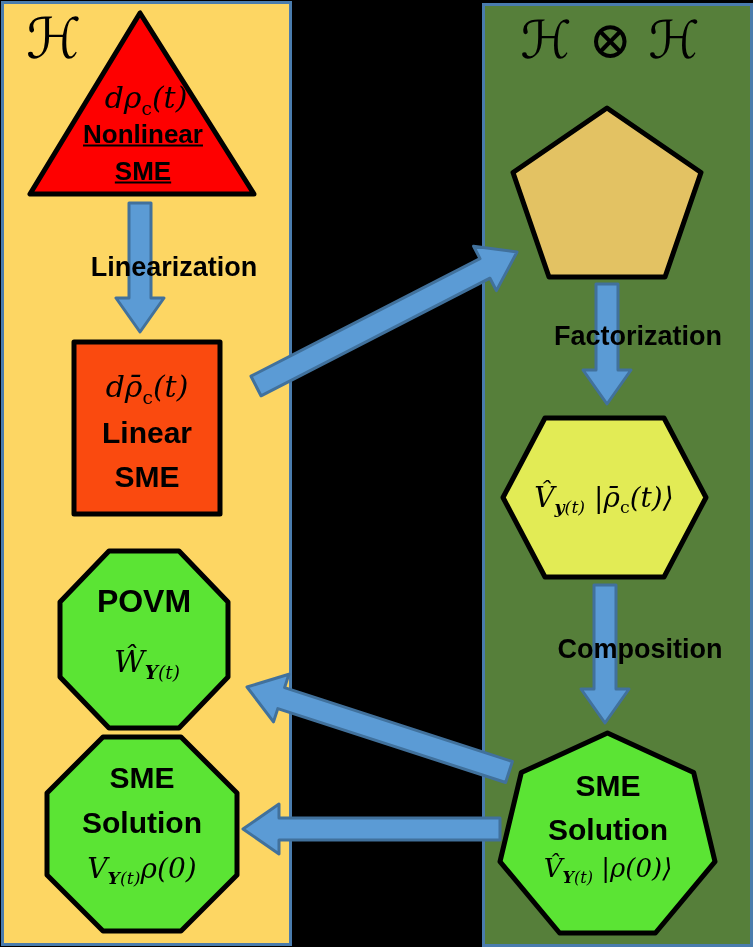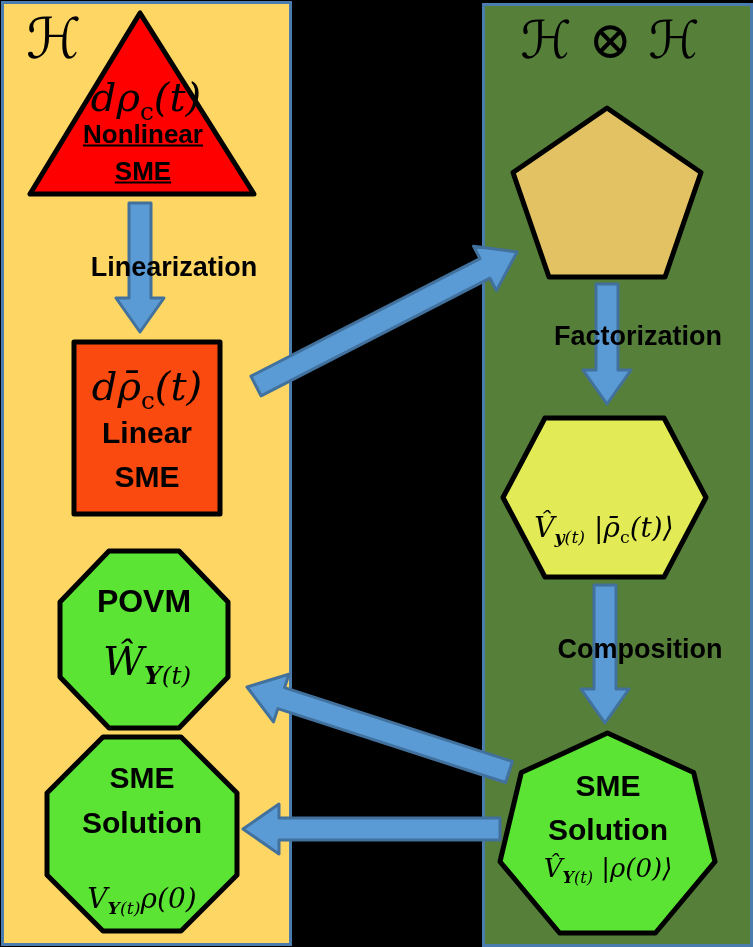--- a/index.html
+++ b/index.html
@@ -6,21 +6,21 @@
   .canvas{position:relative;width:753px;height:947px;background:#000;overflow:hidden;
           font-family:"Liberation Sans",sans-serif;color:#000;}
   .panel{position:absolute;box-sizing:border-box;border:3px solid #4A7CAD;}
   .panel.left{left:1px;top:1px;width:291px;height:945px;background:#FDD663;}
   .panel.right{left:482px;top:3px;width:271px;height:944px;background:#567F3A;}
   svg.layer{position:absolute;left:0;top:0;pointer-events:none;}
   .txt{position:absolute;transform:translate(-50%,-50%);white-space:nowrap;text-align:center;}
   .lbl{font-weight:bold;font-family:"Liberation Sans",sans-serif;}
   .s27{font-size:27px;margin-left:32px;} .s29{font-size:26px;text-decoration:underline;} .s31{font-size:30px;} .s32{font-size:32px;}
   .math{font-family:"DejaVu Serif","DejaVu Sans",serif;font-style:italic;}
-  .m30{font-size:40px;} .m28{font-size:28px;margin-top:30px;} .m26{font-size:26px;}
+  .m30{font-size:30px;} .m28{font-size:28px;} .m26{font-size:26px;}
   .math sub{font-size:0.62em;line-height:0;}
   .rsub{font-style:normal;}
   .bsub{font-weight:bold;font-style:italic;}
   .isub{font-style:italic;}
   .title{position:absolute;font-family:"DejaVu Serif","DejaVu Sans",serif;font-style:italic;white-space:nowrap;}
   .title.l{left:26px;top:6px;font-size:56px;font-style:normal;}
   .title.r{left:610px;top:40px;transform:translate(-50%,-50%);font-size:52px;font-style:normal;}
 </style>
 </head>
 <body>

